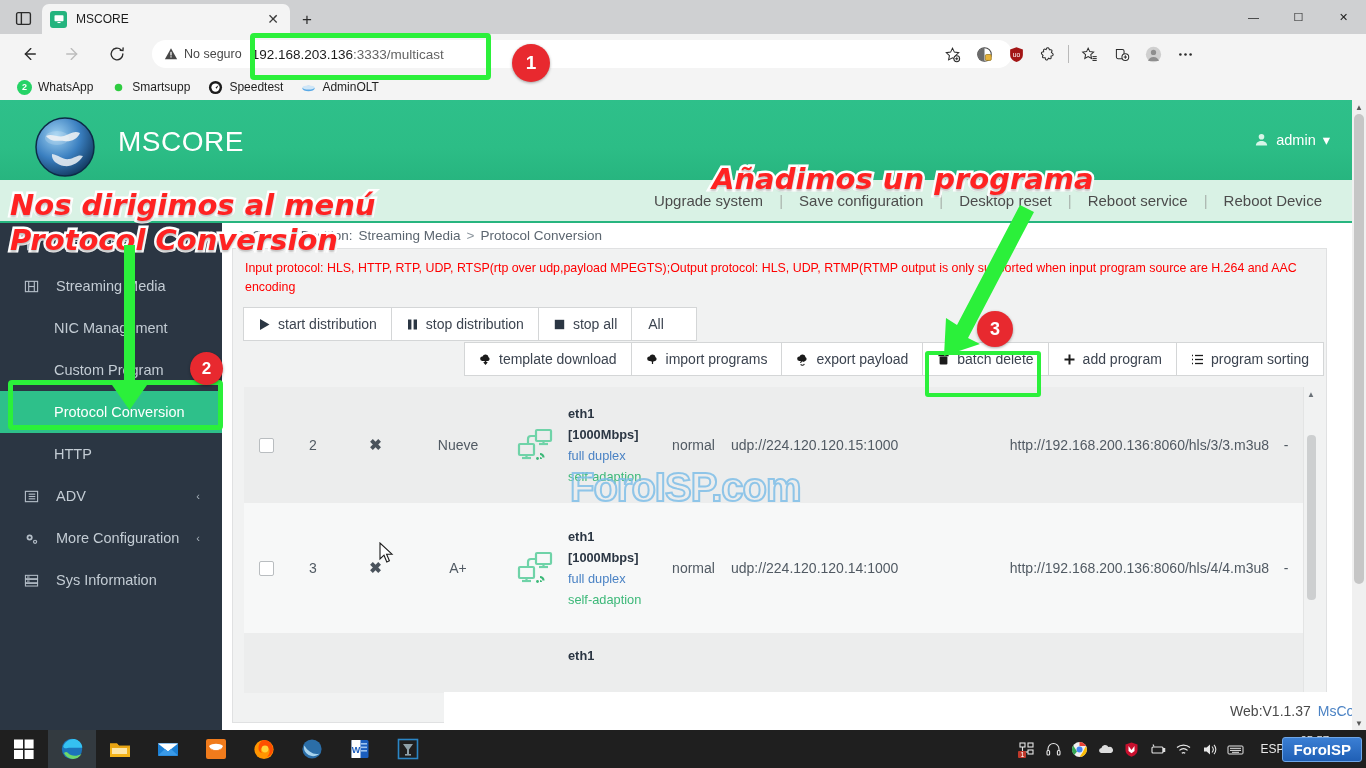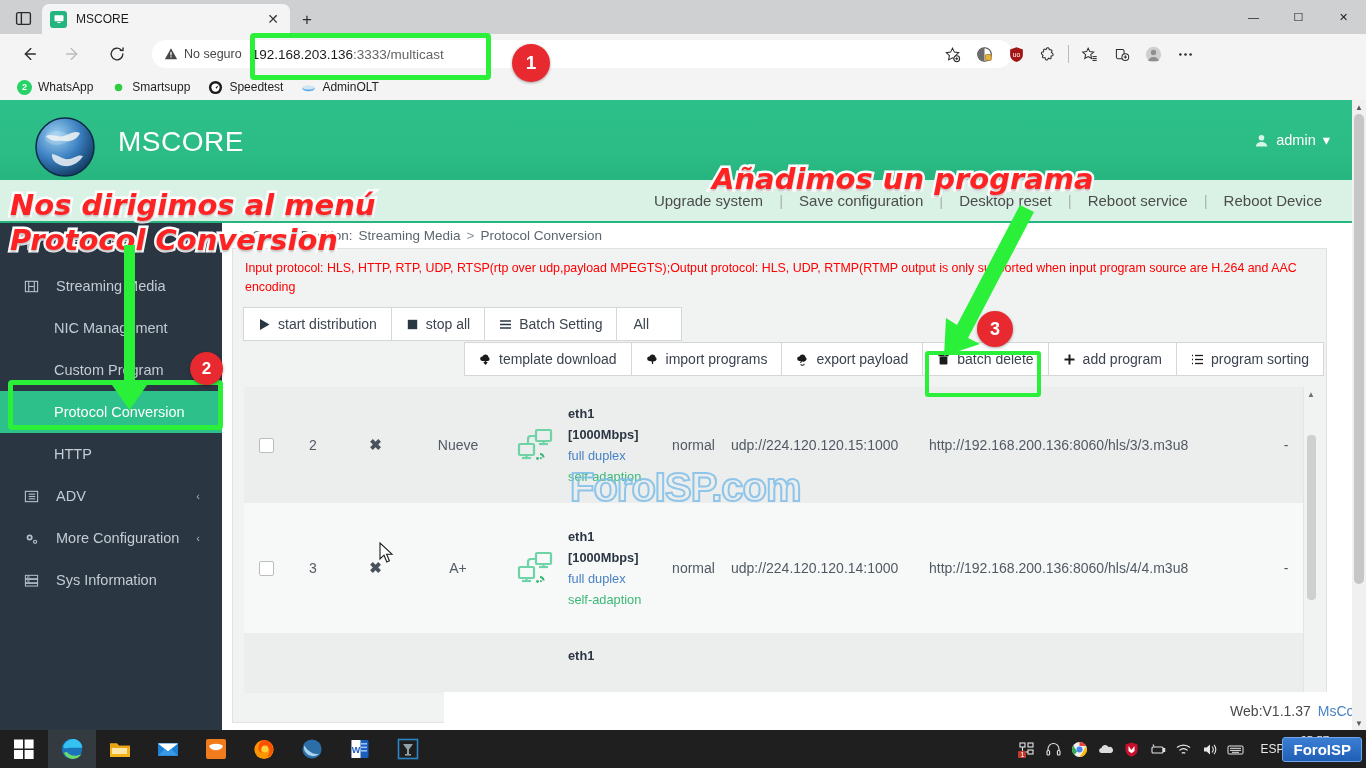--- a/index.html
+++ b/index.html
@@ -62,21 +62,21 @@
 
   
   .pagescroll { position:absolute; right:0; top:0; width:14px; height:630px; background:#f0f0f0; }
   .pagescroll .thumb { position:absolute; left:2px; top:14px; width:10px; height:470px; background:#c6c6c6; border-radius:5px; }
   .pagescroll .ar { position:absolute; left:0; width:14px; height:14px; display:flex; align-items:center; justify-content:center; font-size:8px; color:#5a5a5a; }
 
   
   .appheader { position:absolute; left:0; top:0; width:1352px; height:80px; background:linear-gradient(180deg,#2ec08a 0%,#2cbd86 60%,#27b57f 100%); }
   .globe { position:absolute; left:32px; top:14px; width:66px; height:66px; }
   .brand { position:absolute; left:118px; top:26px; font-size:28px; color:#fff; letter-spacing:.5px; }
-  .adminbox { position:absolute; right:22px; top:32px; display:flex; align-items:center; gap:7px; color:#fff; font-size:14.5px; }
+  .adminbox { position:absolute; right:22px; top:32px; display:flex; gap:7px; color:#fff; font-size:14.5px; }
   .adminbox svg { width:15px; height:15px; }
 
   
   .sysbar { position:absolute; left:0; top:80px; width:1352px; height:43px; background:#d9f2e5; border-bottom:2px solid #27b57f; }
   .syslinks { position:absolute; right:14px; top:0; height:41px; display:flex; align-items:center; font-size:15px; color:#4c4c4c; }
   .syslinks span.lnk { padding:0 16px; white-space:nowrap; }
   .syslinks span.sep { color:#aab5ae; }
 
   
   .sidebar { position:absolute; left:0; top:123px; width:222px; height:507px; background:#2b3643; }
@@ -130,21 +130,21 @@
   .c-name { width:90px; text-align:center; font-size:14px; color:#515a63; }
   .c-nic { width:65px; display:flex; justify-content:center; }
   .c-nic svg { width:40px; height:36px; }
   .c-eth { width:88px; font-size:12.8px; line-height:1.65; }
   .c-eth .e1 { color:#2b3643; font-weight:bold; }
   .c-eth .e2 { color:#2b3643; font-weight:bold; }
   .c-eth .e3 { color:#4a82c4; }
   .c-eth .e4 { color:#3cb878; }
   .c-status { width:75px; text-align:center; font-size:14px; color:#515a63; }
   .c-in  { width:198px; font-size:14px; color:#515a63; }
-  .c-out { width:340px; font-size:14px; color:#515a63; }
+  .c-out { width:340px; font-size:14px; color:#515a63;text-align:right; }
   .c-last { width:34px; text-align:center; font-size:14px; color:#515a63; }
   .versionbar { position:absolute; left:222px; bottom:0; width:1130px; height:38px; background:#fff; display:flex; align-items:center; justify-content:flex-end; padding-right:120px; font-size:14px; }
   .versionbar .vweb { color:#4a4a4a; }
   .versionbar .vcore { color:#4a82c4; margin-left:7px; }
 
   
   .watermark {
     position:absolute; left:570px; top:365px;
     font-family:"Liberation Sans", sans-serif;
     font-size:40px; font-weight:bold; letter-spacing:-1px;
@@ -494,34 +494,33 @@
             <span class="bi">
                 <svg viewBox="0 0 13 13" fill="#2b3643">
                   <path d="M2 1 L11.5 6.5 L2 12 Z"></path>
                 </svg>
               </span>
             <span>start distribution</span>
           </div>
           <div class="btn">
             <span class="bi">
                 <svg viewBox="0 0 13 13" fill="#2b3643">
+                  <rect x="2" y="1.5" width="3.4" height="10"></rect>
+                  <rect x="7.6" y="1.5" width="3.4" height="10"></rect>
+                </svg>
+              </span>
+            <span>stop distribution</span>
+          </div>
+          <div class="btn">
+            <span class="bi">
+                <svg viewBox="0 0 13 13" fill="#2b3643">
                   <rect x="1.8" y="1.8" width="9.4" height="9.4"></rect>
                 </svg>
               </span>
             <span>stop all</span>
-          </div>
-          <div class="btn">
-            <span class="bi">
-                <svg viewBox="0 0 13 13" stroke="#2b3643" stroke-width="1.5">
-                  <line x1="1" y1="3" x2="12" y2="3"></line>
-                  <line x1="1" y1="6.5" x2="12" y2="6.5"></line>
-                  <line x1="1" y1="10" x2="12" y2="10"></line>
-                </svg>
-              </span>
-            <span>Batch Setting</span>
           </div>
           <div class="selwrap">
             <span>All</span>
             <span class="cd">ⱟ</span>
           </div>
         </div>
 
         <div class="btnrow2">
           <div class="btn">
             <span class="bi">

